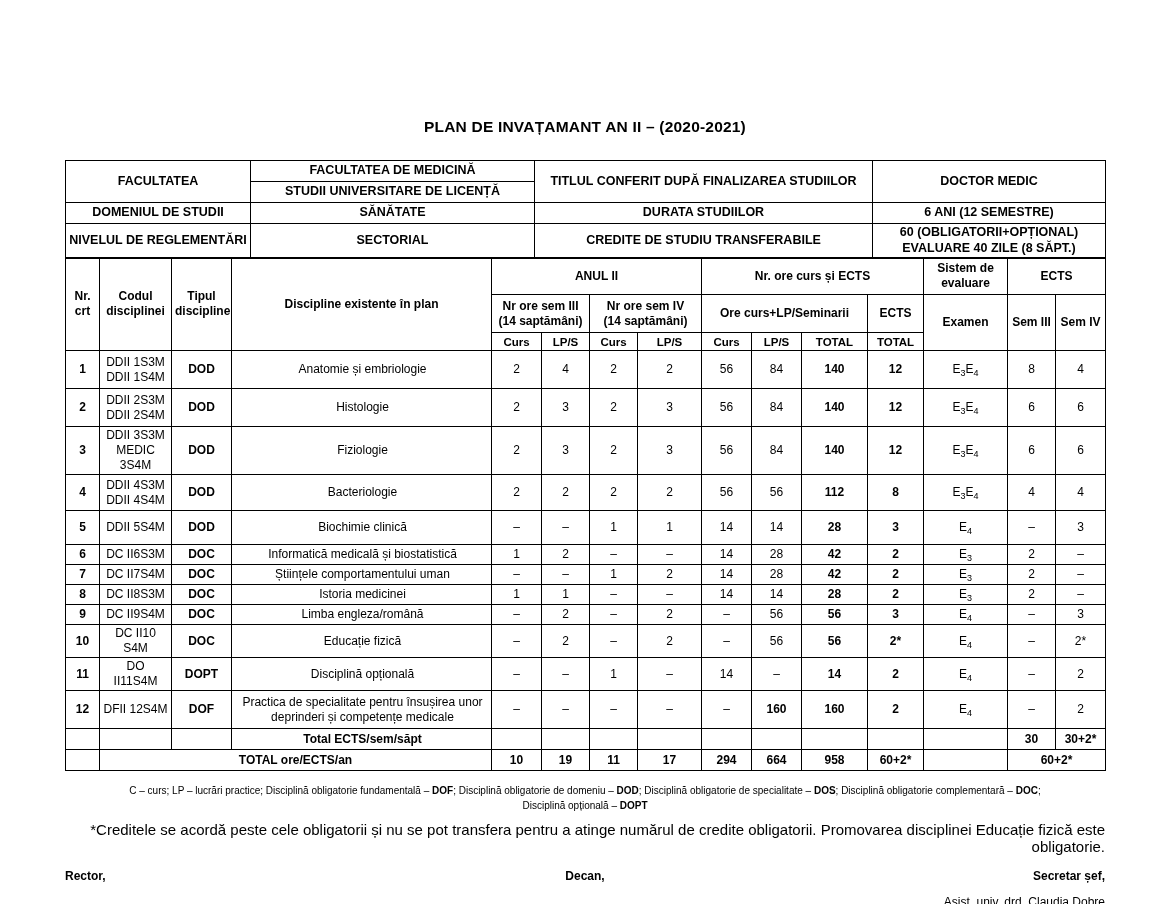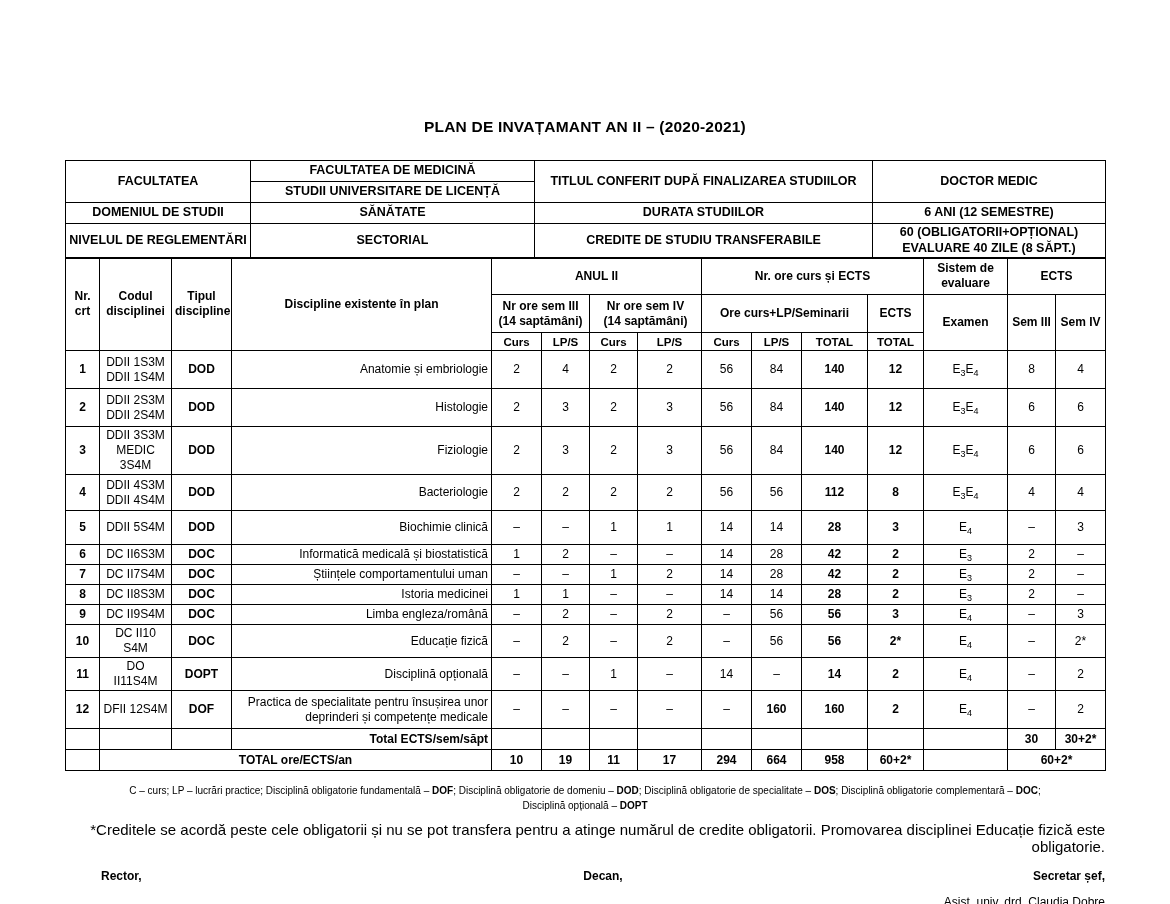--- a/index.html
+++ b/index.html
@@ -25,32 +25,32 @@
   .info-table tr.r3{height:35px;}
   
   .plan-table{margin-top:-1.6px;}
   .plan-table .hdr td{font-weight:bold;}
   .plan-table tr.hA{height:37px;}
   .plan-table tr.hB{height:38px;}
   .plan-table tr.hC{height:18px;}
   .plan-table tr.hC td{font-size:11.5px;}
   tr.h38{height:38px;} tr.h36{height:36px;} tr.h34{height:34px;}
   tr.h20{height:20px;} tr.h21{height:21px;}
-  td.disc{text-align:right;padding-left:5px;}
+  td.disc{text-align:center;padding-left:5px;}
   td.nr,td.tip{font-weight:bold;}
   td.tot,td.ects{font-weight:bold;}
   td.bold{font-weight:bold;}
   sub{font-size:9px;line-height:0;}
   
   .legend{width:1040px;text-align:center;font-size:10px;margin-top:13px;line-height:1.45;}
   .legend b{font-weight:bold;}
   .note{width:1040px;text-align:right;font-size:15px;margin-top:8px;}
   .signatures{width:1040px;display:flex;margin-top:14px;font-size:12px;}
   .sig{display:flex;flex-direction:column;gap:12px;}
-  .sig .role{font-weight:bold;margin-left:36px;}
+  .sig .role{font-weight:bold;}
   .sig-left{flex:1;text-align:left;}
   .sig-center{flex:1;text-align:center;}
   .sig-right{flex:1;text-align:right;}
 </style>
 </head>
 <body>
 
 <div class="page">
 
   <div class="doc-title">PLAN DE INVAȚAMANT AN II – (2020-2021)</div>

